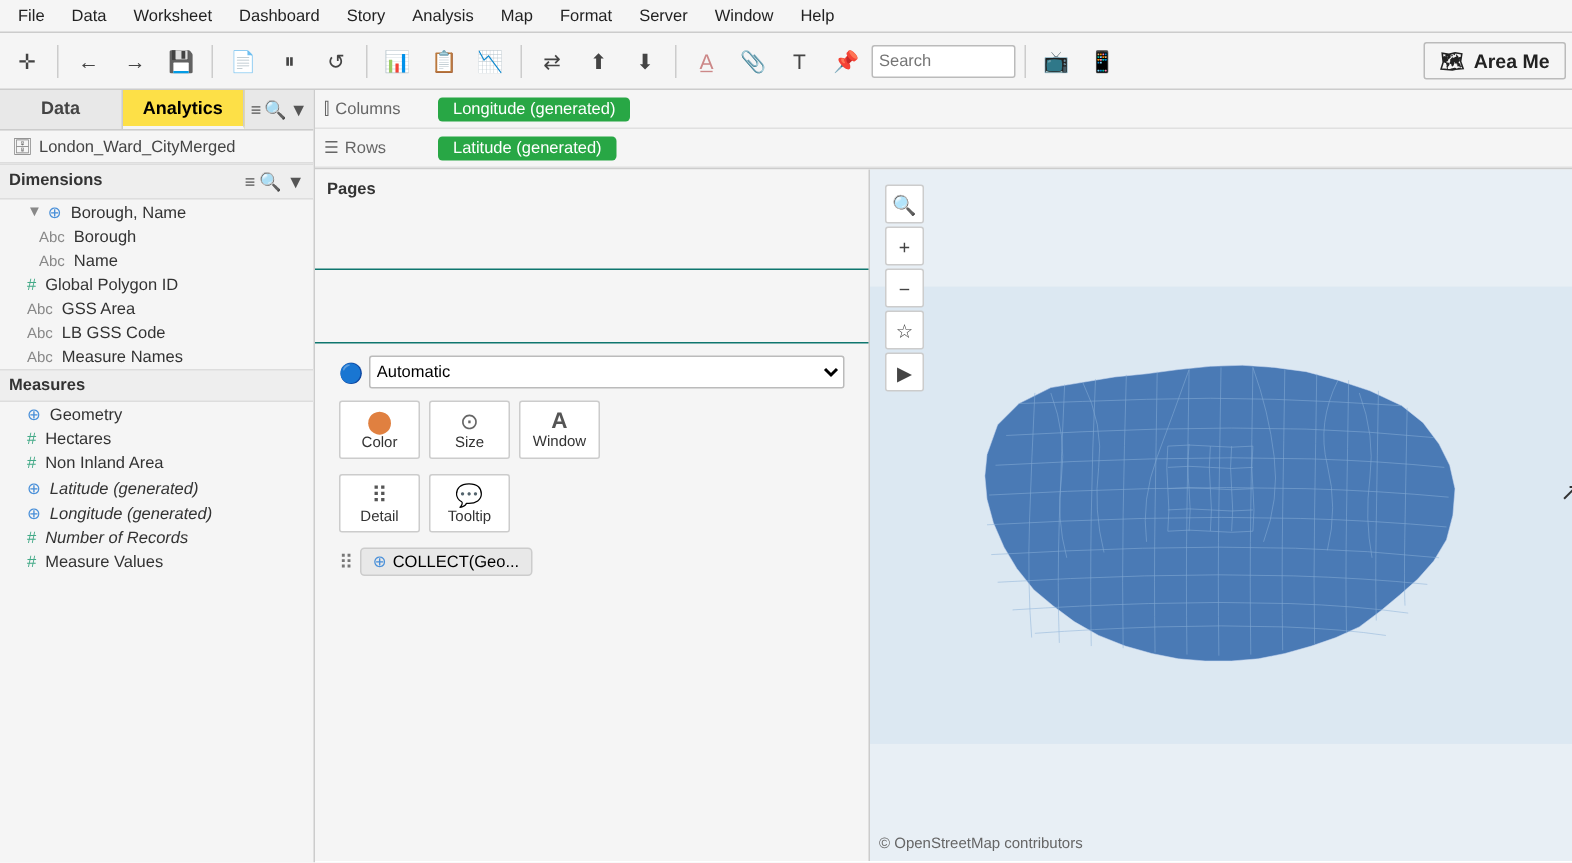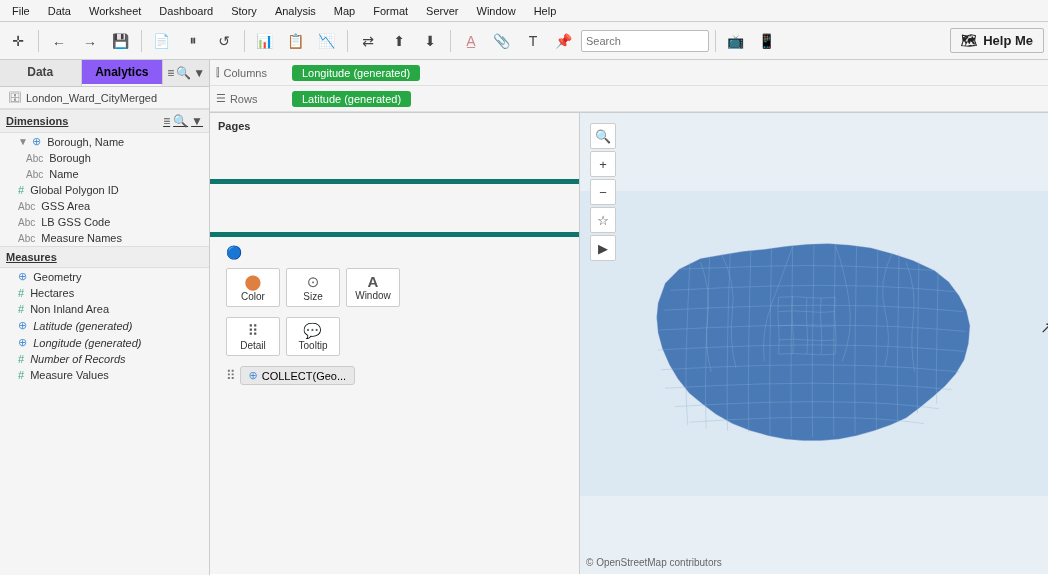--- a/index.html
+++ b/index.html
@@ -20,21 +20,21 @@
       display: flex; align-items: center; height: 38px;
       background: #f5f5f5; border-bottom: 1px solid #ccc;
       padding: 0 4px; gap: 3px;
     }
     .toolbar-btn {
       width: 28px; height: 28px; display: flex; align-items: center; justify-content: center;
       cursor: pointer; border: 1px solid transparent; border-radius: 2px; color: #444; font-size: 14px;
     }
     .toolbar-sep { width: 1px; height: 22px; background: #ccc; margin: 0 3px; }
     .toolbar-search {
-      width: 128px; height: 22px; border: 1px solid #bbb; border-radius: 2px;
+      width: 96px; height: 22px; border: 1px solid #bbb; border-radius: 2px;
       padding: 0 4px; font-size: 11px; background: white;
     }
     .show-me-btn {
       margin-left: auto; display: flex; align-items: center; gap: 6px;
       background: #f5f5f5; border: 1px solid #bbb; border-radius: 2px;
       padding: 4px 10px; cursor: pointer; font-size: 13px; font-weight: 600; color: #222;
     }
 
     
     .main-layout {
@@ -48,33 +48,33 @@
     }
 
     
     .panel-tabs {
       display: flex; border-bottom: 1px solid #ccc; background: #e8e8e8;
     }
     .panel-tab {
       flex: 1; text-align: center; padding: 5px 4px; cursor: pointer;
       font-size: 12px; font-weight: 600; color: #444; border-right: 1px solid #ccc;
     }
-    .panel-tab.active { background: #8b5cf6; border-bottom: 2px solid #f5f5f5; color: #000; }
+    .panel-tab.active { background: #fde047; border-bottom: 2px solid #f5f5f5; color: #000; }
 
     
     .data-source {
       padding: 4px 8px; font-size: 11px; color: #444; display: flex; align-items: center; gap: 4px;
       border-bottom: 1px solid #ddd;
     }
 
     
     .section-header {
-      display: flex; align-items: center; padding: 4px 6px;
+      display: flex; align-items: flex-start; padding: 4px 6px;
       font-size: 11px; font-weight: 700; color: #333; background: #eee;
-      border-bottom: 1px solid #ddd; border-top: 1px solid #ddd; gap: 4px; text-decoration: underline;
+      border-bottom: 1px solid #ddd; border-top: 1px solid #ddd; gap: 4px;
     }
     .section-header-icons { margin-left: auto; display: flex; gap: 3px; }
     .section-icon { cursor: pointer; color: #555; font-size: 12px; }
 
     
     .field-list { overflow-y: auto; }
     .field-item {
       display: flex; align-items: center; padding: 2px 6px 2px 18px;
       font-size: 11px; cursor: pointer; color: #333; gap: 4px;
     }
@@ -111,21 +111,21 @@
     .side-panels {
       display: flex; height: calc(575px - 60px - 54px);
     }
 
     .panels-left {
       width: 370px; border-right: 1px solid #ccc; background: #f5f5f5;
       display: flex; flex-direction: column;
     }
 
     .panel-section {
-      border-bottom: 5px solid #0f766e; padding: 4px 8px;
+      border-bottom: 1px solid #0f766e; padding: 4px 8px;
     }
     .panel-section-title {
       font-size: 11px; font-weight: 700; color: #333; padding: 3px 0;
     }
     .panel-section-body {
       min-height: 40px; padding: 2px 0;
     }
 
     
     .marks-type-row {
@@ -217,21 +217,21 @@
   <div class="toolbar-btn" style="color:#c88;">A̲</div>
   <div class="toolbar-btn">📎</div>
   <div class="toolbar-btn">T</div>
   <div class="toolbar-btn">📌</div>
   <input class="toolbar-search" type="text" placeholder="Search" style="">
   <div class="toolbar-sep"></div>
   <div class="toolbar-btn">📺</div>
   <div class="toolbar-btn">📱</div>
   <div class="show-me-btn">
     <span>🗺</span>
-    <span>Help Me</span>
+    <span>Area Me</span>
   </div>
 </div>
 
 <div class="main-layout">
 
   <div class="left-panel">
 
     <div class="panel-tabs">
       <div class="panel-tab">Data</div>
       <div class="panel-tab active">Analytics</div>
@@ -353,20 +353,31 @@
           <div class="panel-section-body"></div>
         </div>
 
         <div class="panel-section">
           <div class="panel-section-body"></div>
         </div>
 
         <div class="panel-section" style="flex:1;border-bottom:none;">
           <div class="marks-type-row">
             <span style="font-size:13px;">🔵</span>
+            <select class="marks-select">
+              <option>Automatic</option>
+              <option>Bar</option>
+              <option>Line</option>
+              <option>Area</option>
+              <option>Circle</option>
+              <option>Shape</option>
+              <option>Text</option>
+              <option>Map</option>
+              <option>Pie</option>
+            </select>
           </div>
 
           <div class="marks-buttons">
             <div class="marks-btn">
               <span style="font-size:15px; color:#e08040;">⬤</span>
               <span>Color</span>
             </div>
             <div class="marks-btn">
               <span style="font-size:15px; color:#666;">⊙</span>
               <span>Size</span>

